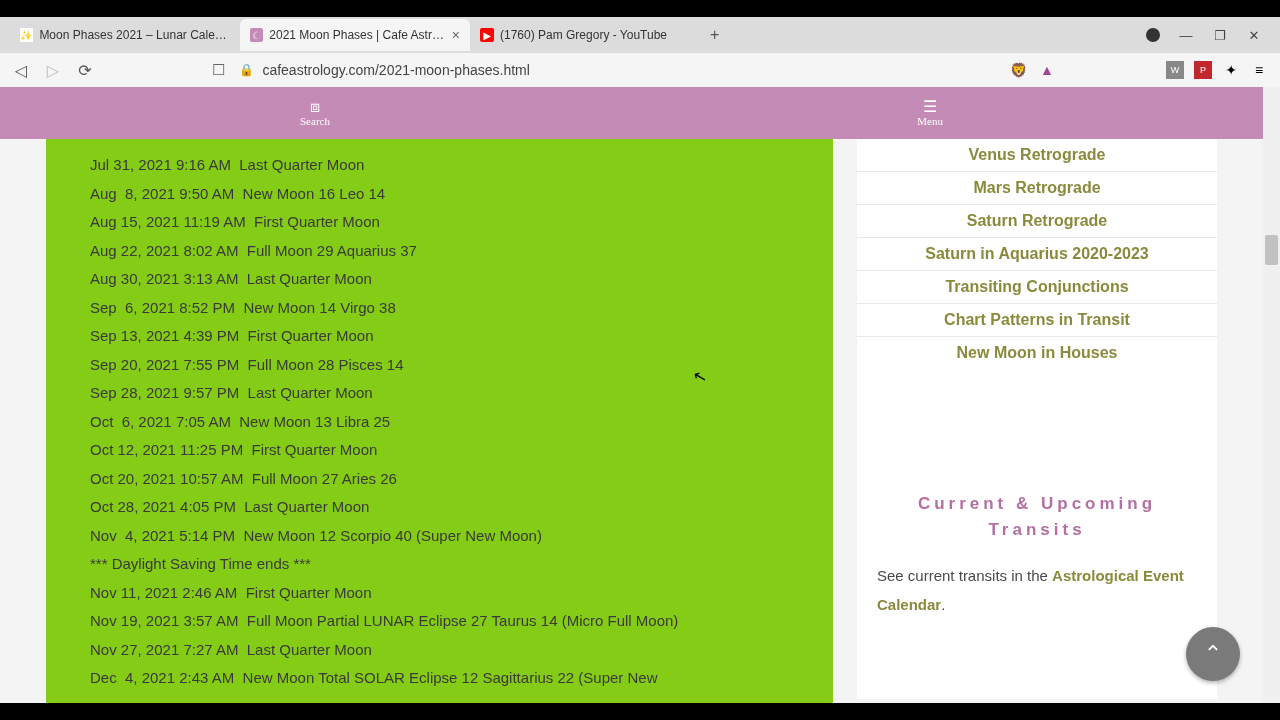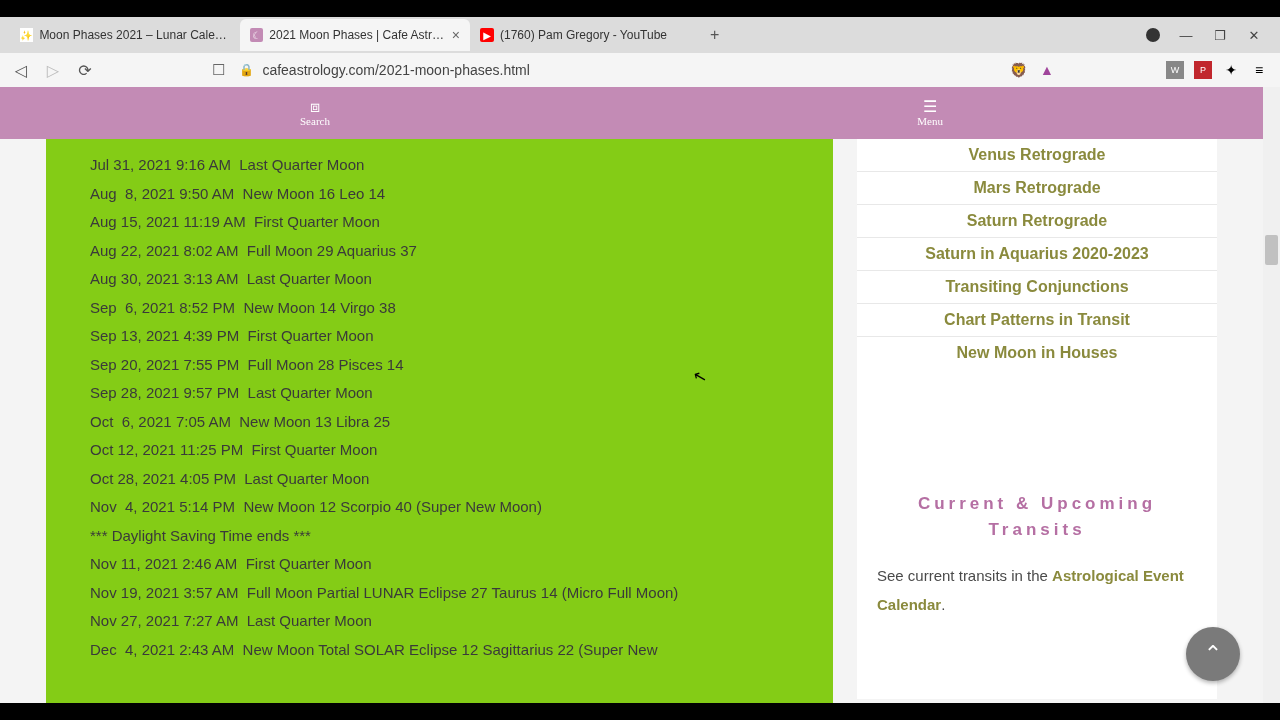--- a/index.html
+++ b/index.html
@@ -242,20 +242,21 @@
       <div class="moon-line">Aug  8, 2021 9:50 AM  New Moon 16 Leo 14</div>
       <div class="moon-line">Aug 15, 2021 11:19 AM  First Quarter Moon</div>
       <div class="moon-line">Aug 22, 2021 8:02 AM  Full Moon 29 Aquarius 37</div>
       <div class="moon-line">Aug 30, 2021 3:13 AM  Last Quarter Moon</div>
       <div class="moon-line">Sep  6, 2021 8:52 PM  New Moon 14 Virgo 38</div>
       <div class="moon-line">Sep 13, 2021 4:39 PM  First Quarter Moon</div>
       <div class="moon-line">Sep 20, 2021 7:55 PM  Full Moon 28 Pisces 14</div>
       <div class="moon-line">Sep 28, 2021 9:57 PM  Last Quarter Moon</div>
       <div class="moon-line">Oct  6, 2021 7:05 AM  New Moon 13 Libra 25</div>
       <div class="moon-line">Oct 12, 2021 11:25 PM  First Quarter Moon</div>
+      <div class="moon-line">Oct 20, 2021 10:57 AM  Full Moon 27 Aries 26</div>
       <div class="moon-line">Oct 28, 2021 4:05 PM  Last Quarter Moon</div>
       <div class="moon-line">Nov  4, 2021 5:14 PM  New Moon 12 Scorpio 40 (Super New Moon)</div>
       <div class="moon-line">*** Daylight Saving Time ends ***</div>
       <div class="moon-line">Nov 11, 2021 2:46 AM  First Quarter Moon</div>
       <div class="moon-line">Nov 19, 2021 3:57 AM  Full Moon Partial LUNAR Eclipse 27 Taurus 14 (Micro Full Moon)</div>
       <div class="moon-line">Nov 27, 2021 7:27 AM  Last Quarter Moon</div>
       <div class="moon-line">Dec  4, 2021 2:43 AM  New Moon Total SOLAR Eclipse 12 Sagittarius 22 (Super New</div>
     </div>
 
     <div class="sidebar">

